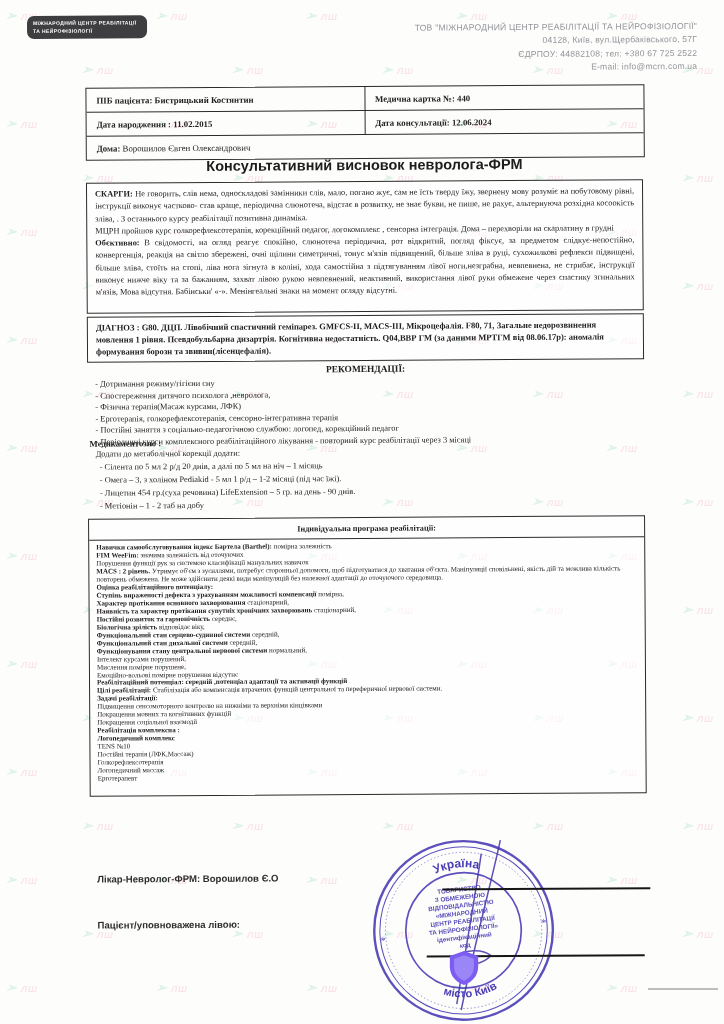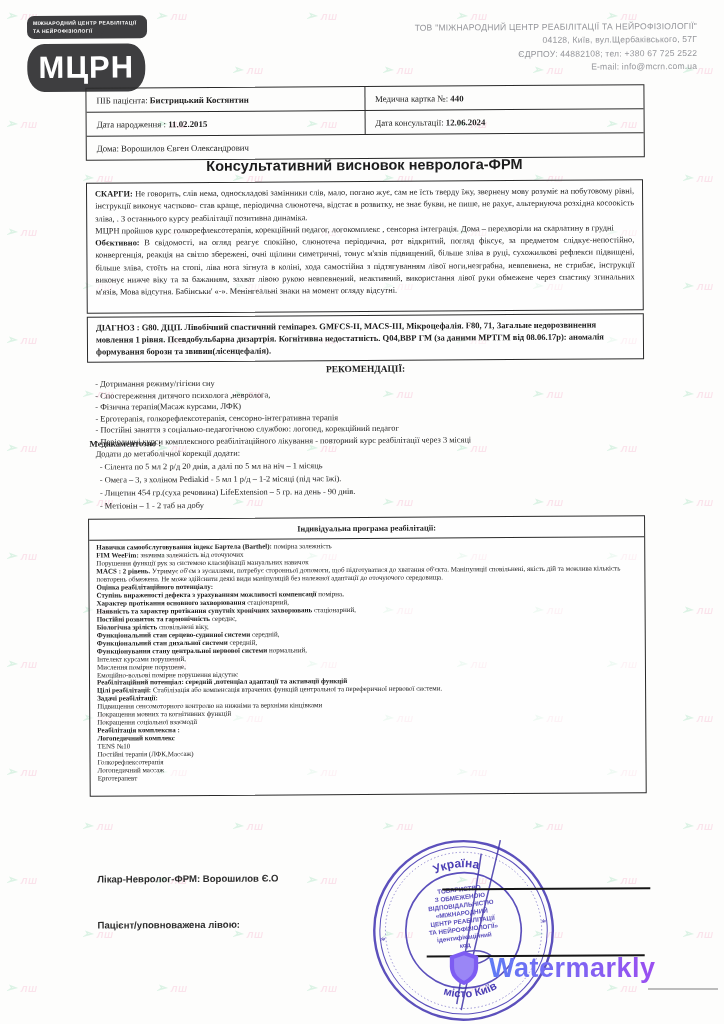--- a/index.html
+++ b/index.html
@@ -35,21 +35,21 @@
     color:#95969b;letter-spacing:.2px;
   }
   
   .ptable{position:absolute;left:88px;top:86px;width:557px;border:1.6px solid #2b2b2b;font-size:8.8px;}
   .prow{display:flex;border-bottom:1.4px solid #2b2b2b;}
   .prow:last-child{border-bottom:none;}
   .pcell{padding:7px 8px 6px 10px;box-sizing:border-box;}
   .pcell.left{width:50%;border-right:1.4px solid #2b2b2b;}
   .pcell.right{width:50%;}
   .pcell.full{width:100%;}
-  .pcell b{font-weight:400;}
+  .pcell b{font-weight:700;}
   .pcell .val{font-weight:700;}
   
   .doc-title{position:absolute;left:88px;top:157px;width:557px;text-align:center;
     font-family:"Liberation Sans",sans-serif;font-size:14.5px;font-weight:700;color:#1d1d1d;}
   
   .box{position:absolute;left:88px;border:1.5px solid #2b2b2b;box-sizing:border-box;background:rgba(255,255,255,.55);}
   .box1{top:181px;width:557px;height:131px;padding:5px 8px;font-size:8.35px;line-height:1.47;text-align:justify;}
   .box2{top:315px;width:557px;height:46px;padding:4px 8px;font-size:8.55px;font-weight:700;line-height:1.42;}
   .rec-title{position:absolute;left:88px;top:364px;width:557px;text-align:center;font-size:9.4px;font-weight:700;}
   .rec-list{position:absolute;left:96px;top:378px;width:549px;font-size:8.4px;line-height:1.27;}
@@ -187,21 +187,20 @@
     <span class="wm-tile" style="left: 606px; top: 978px;"><span class="glyph">➢</span><span class="txt">ЛШ</span></span>
   </div>
 
 <div class="doc">
 
   <div class="logo">
     <div class="logo-badge">
       <span>МІЖНАРОДНИЙ ЦЕНТР РЕАБІЛІТАЦІЇ</span><br>
       <span>ТА НЕЙРОФІЗІОЛОГІЇ</span>
     </div>
-    <div class="logo-main">МЦРН</div>
   </div>
 
   <div class="company">
 
   <div>ТОВ "МІЖНАРОДНИЙ ЦЕНТР РЕАБІЛІТАЦІЇ ТА НЕЙРОФІЗІОЛОГІЇ"</div>
       <div>04128, Київ, вул.Щербаківського, 57Г</div>
       <div>ЄДРПОУ: 44882108; тел: +380 67 725 2522</div>
       <div>E-mail: info@mcrn.com.ua</div>
     </div>
 
@@ -286,21 +285,21 @@
         <div class="pline"><b>Оцінка реабілітаційного потенціалу:</b><span></span></div>
 
         <div class="pline"><b>Ступінь вираженості дефекта з урахуванням можливості компенсації</b><span> помірна,</span></div>
 
         <div class="pline"><b>Характер протікання основного захворювання</b><span> стаціонарний,</span></div>
 
         <div class="pline"><b>Наявність та характер протікання супутніх хронічних захворювань</b><span> стаціонарний,</span></div>
 
         <div class="pline"><b>Постійні розвиток та гармонічність</b><span> середнє,</span></div>
 
-        <div class="pline"><b>Біологічна зрілість</b><span> сповільнені віку,</span></div>
+        <div class="pline"><b>Біологічна зрілість</b><span> відповідає віку,</span></div>
 
         <div class="pline"><b>Функціональний стан серцево-судинної системи</b><span> середній,</span></div>
 
         <div class="pline"><b>Функціональний стан дихальної системи</b><span> середній,</span></div>
 
         <div class="pline"><b>Функціонування стану центральної нервової системи</b><span> нормальний,</span></div>
 
         <div class="pline"><b></b><span>Інтелект курсами порушений,</span></div>
 
         <div class="pline"><b></b><span>Мислення помірне порушене,</span></div>
@@ -380,15 +379,14 @@
 
   <div class="sig-line l1"></div>
   <div class="sig-line l2"></div>
 </div>
 
 <div class="brandmark">
   <svg width="34" height="38" viewBox="0 0 24 26">
     <path d="M12 1 L22 4.5 V12 C22 18.5 17.8 23 12 25 C6.2 23 2 18.5 2 12 V4.5 Z" fill="#7d5cf2"></path>
     <path d="M12 4 L19 6.5 V12 C19 17 15.9 20.4 12 22 C8.1 20.4 5 17 5 12 V6.5 Z" fill="#9a86f6"></path>
   </svg>
-  <span class="brand-text">Watermarkly</span>
 </div>
 <div class="scan-line"></div>
 
 </body></html>

